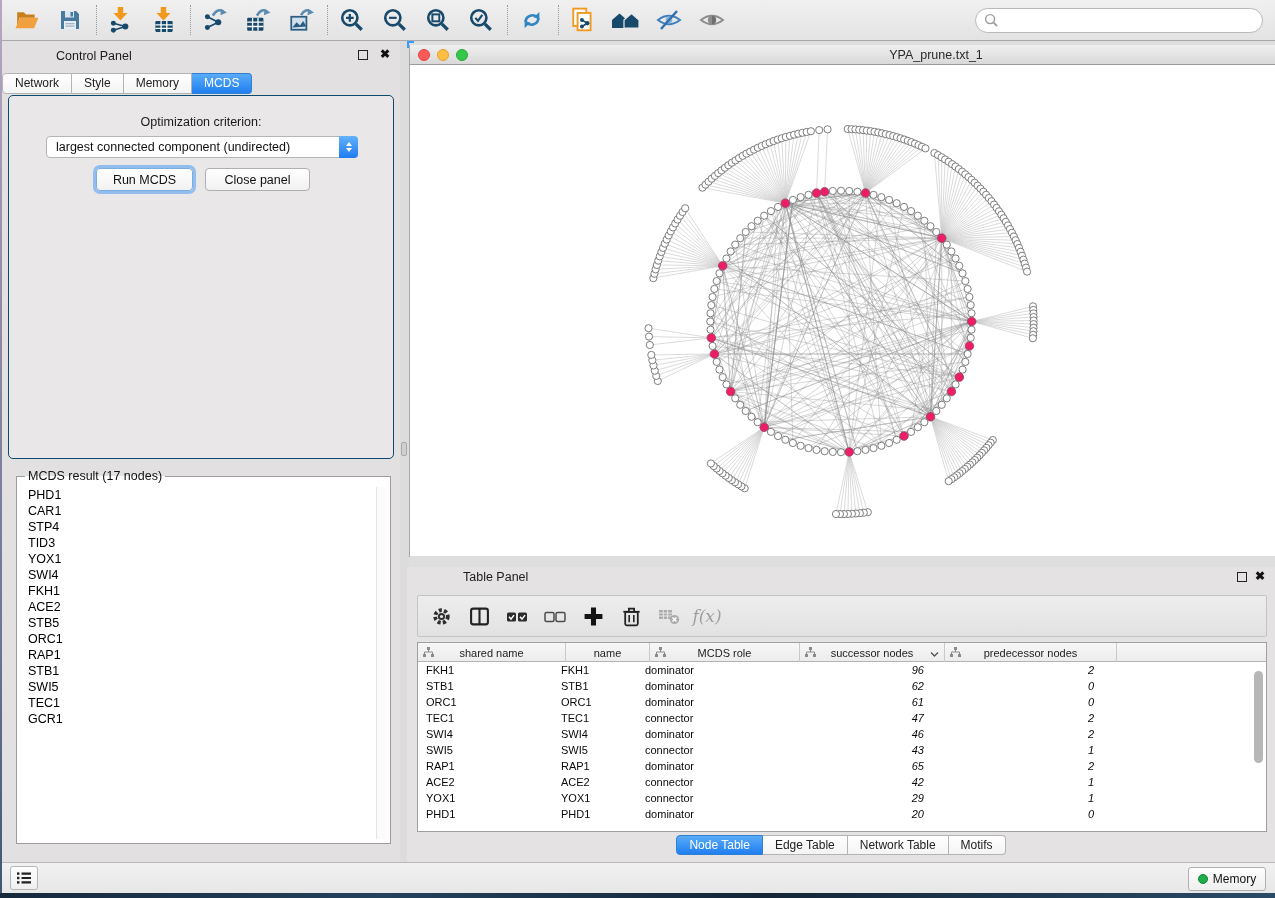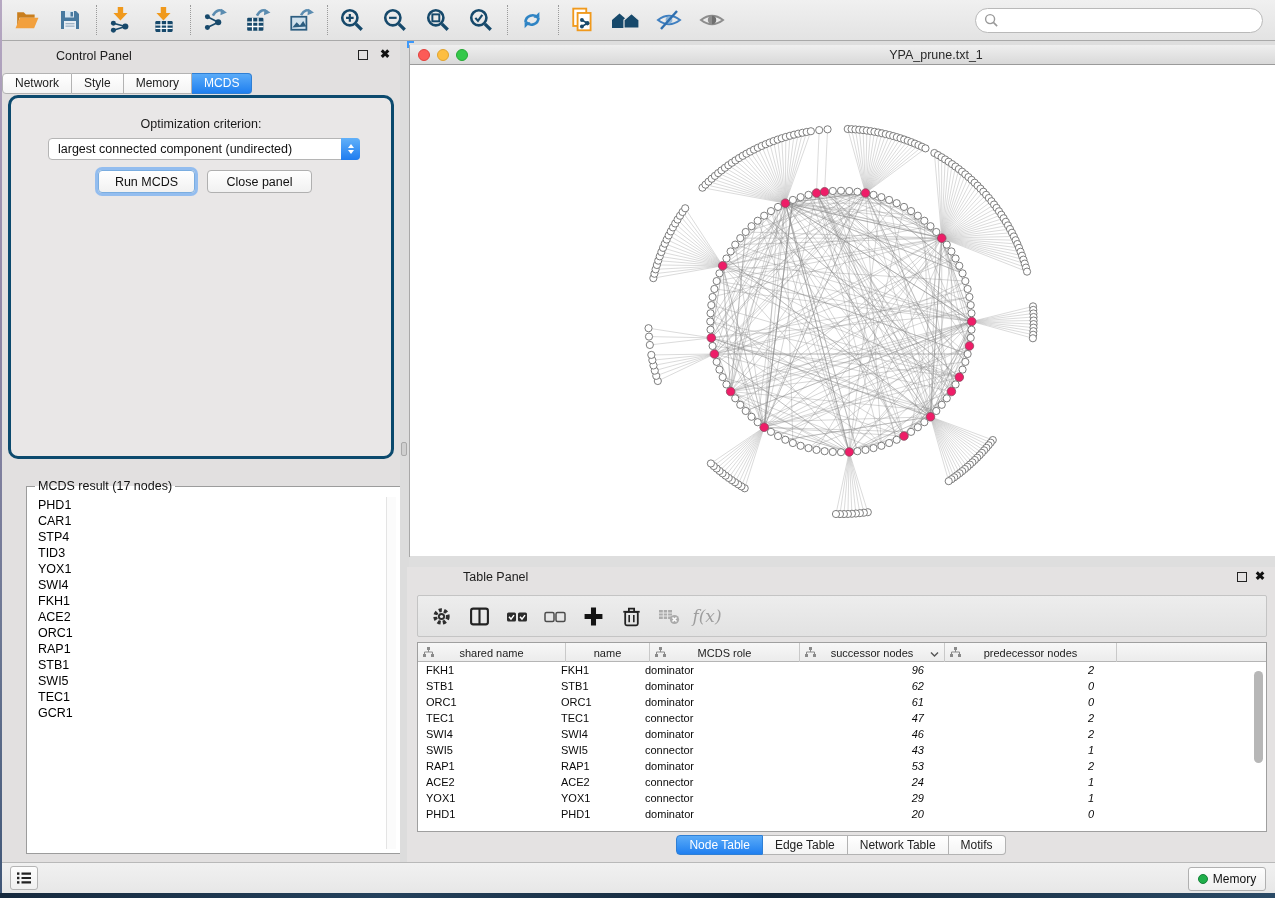--- a/index.html
+++ b/index.html
@@ -38,41 +38,41 @@
 
   #cp-tabs{position:absolute;left:0;top:32px;width:100%;display:flex;justify-content:flex-start;}
   .seg-tab{height:21px;line-height:19px;padding:0 12px;font-size:12px;color:#222;
     background:linear-gradient(#ffffff,#f4f4f4);border:1px solid #b3b3b3;border-left:none;
     text-align:center;}
   .seg-tab:first-child{border-left:1px solid #b3b3b3;border-radius:4px 0 0 4px;}
   .seg-tab:last-child{border-radius:0 4px 4px 0;}
   .seg-tab.active{background:linear-gradient(#5aabf8,#1f7ff0);color:#fff;border-color:#2f7fd4;}
 
   #cp-box{position:absolute;left:6px;top:54px;width:386px;height:364px;
-    background:#e9e7e7;border:3px solid #0c4a6e;border-radius:10px;}
+    background:#e9e7e7;border:1px solid #0c4a6e;border-radius:5px;}
   #opt-label{position:absolute;left:0;top:19px;width:100%;text-align:center;
     font-size:12.5px;color:#1a1a1a;}
   #opt-dropdown{position:absolute;left:37px;top:40px;width:312px;height:22px;background:#fff;
     border:1px solid #b5b5b5;border-radius:4px;display:flex;align-items:center;}
   #opt-dropdown .dd-value{flex:1;font-size:12.5px;color:#111;padding-left:9px;white-space:nowrap;}
   #opt-dropdown .dd-stepper{width:19px;height:22px;margin:-1px -1px -1px 0;border-radius:0 4px 4px 0;
     background:linear-gradient(#62b1f9,#1e7cf0);display:flex;flex-direction:column;
     align-items:center;justify-content:center;gap:2px;}
   .tri-up{width:0;height:0;border-left:3.5px solid transparent;border-right:3.5px solid transparent;
     border-bottom:4.5px solid #fff;}
   .tri-down{width:0;height:0;border-left:3.5px solid transparent;border-right:3.5px solid transparent;
     border-top:4.5px solid #fff;}
   .cp-btn{position:absolute;top:72px;height:23px;background:linear-gradient(#ffffff,#f1f1f1);
     border:1px solid #b0b0b0;border-radius:4px;font-size:12.5px;color:#111;
     font-family:"Liberation Sans",sans-serif;}
   #run-btn{left:87px;width:97px;box-shadow:0 0 0 3px rgba(77,155,245,.55);border-color:#7aade0;}
   #closepanel-btn{left:196px;width:105px;}
 
   #mcds-box{position:absolute;left:8px;top:422px;width:375px;height:375px;
-    background:#fff;border:1px solid #9c9c9c;margin:16px;padding:2px 10px 0 0;}
+    background:#fff;border:1px solid #9c9c9c;margin:6px;padding:2px 10px 0 0;}
   #mcds-box legend{font-size:12.5px;color:#111;margin-left:8px;padding:0 3px;}
   #mcds-list{list-style:none;margin:0;padding:2px 0 0 11px;}
   #mcds-list li{font-size:12.5px;line-height:16px;color:#000;}
   #mcds-scroll{position:absolute;right:4px;top:4px;bottom:4px;width:10px;
     background:#fbfbfb;border-left:1px solid #e4e4e4;}
 
   
   #splitter{position:absolute;left:398px;top:41px;width:9px;height:821px;background:#dcdcdc;}
   #splitter .grip{position:absolute;left:1px;top:401px;width:6px;height:14px;
     background:#cfcfcf;border:1px solid #a9a9a9;border-radius:2px;}
@@ -316,20 +316,21 @@
       <legend>MCDS result (17 nodes)</legend>
       <ul id="mcds-list">
           <li>PHD1</li>
           <li>CAR1</li>
           <li>STP4</li>
           <li>TID3</li>
           <li>YOX1</li>
           <li>SWI4</li>
           <li>FKH1</li>
           <li>ACE2</li>
+          <li>STB5</li>
           <li>ORC1</li>
           <li>RAP1</li>
           <li>STB1</li>
           <li>SWI5</li>
           <li>TEC1</li>
           <li>GCR1</li>
         </ul>
       <div id="mcds-scroll"></div>
     </fieldset>
   </div>
@@ -1224,28 +1225,28 @@
             <div class="td txt" style="width: 135px;">SWI5</div>
             <div class="td txt" style="width: 84px;">SWI5</div>
             <div class="td txt" style="width: 150px;">connector</div>
             <div class="td num" style="width: 145px; padding-right: 8px;">43</div>
             <div class="td num" style="width: 172px; padding-right: 10px;">1</div>
           </div>
           <div class="tr">
             <div class="td txt" style="width: 135px;">RAP1</div>
             <div class="td txt" style="width: 84px;">RAP1</div>
             <div class="td txt" style="width: 150px;">dominator</div>
-            <div class="td num" style="width: 145px; padding-right: 8px;">53</div>
+            <div class="td num" style="width: 145px; padding-right: 8px;">65</div>
             <div class="td num" style="width: 172px; padding-right: 10px;">2</div>
           </div>
           <div class="tr">
             <div class="td txt" style="width: 135px;">ACE2</div>
             <div class="td txt" style="width: 84px;">ACE2</div>
             <div class="td txt" style="width: 150px;">connector</div>
-            <div class="td num" style="width: 145px; padding-right: 8px;">24</div>
+            <div class="td num" style="width: 145px; padding-right: 8px;">42</div>
             <div class="td num" style="width: 172px; padding-right: 10px;">1</div>
           </div>
           <div class="tr">
             <div class="td txt" style="width: 135px;">YOX1</div>
             <div class="td txt" style="width: 84px;">YOX1</div>
             <div class="td txt" style="width: 150px;">connector</div>
             <div class="td num" style="width: 145px; padding-right: 8px;">29</div>
             <div class="td num" style="width: 172px; padding-right: 10px;">1</div>
           </div>
           <div class="tr">

